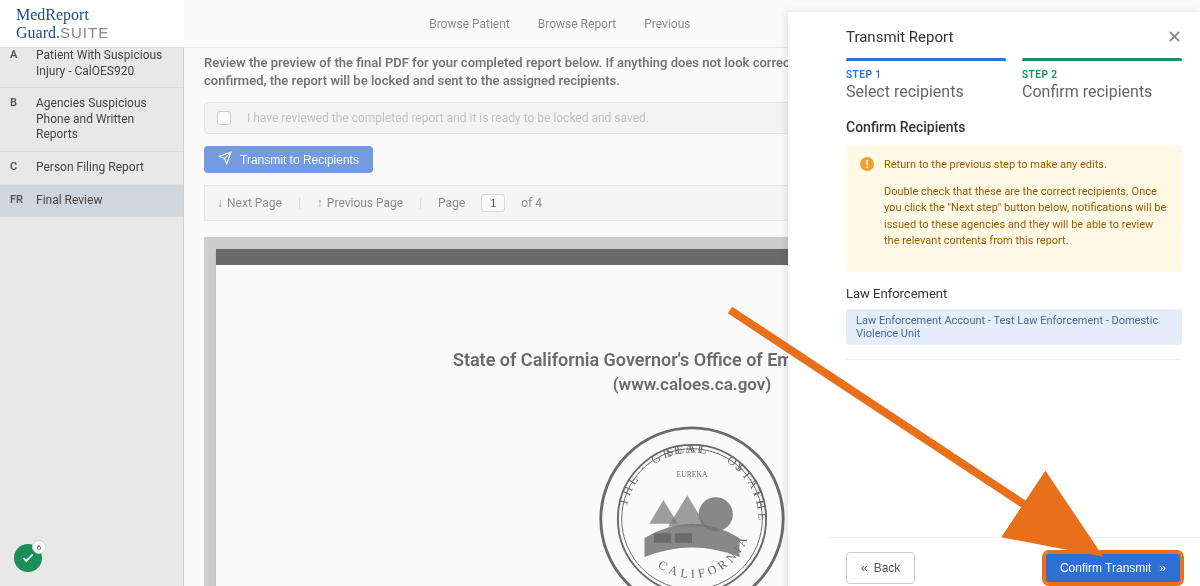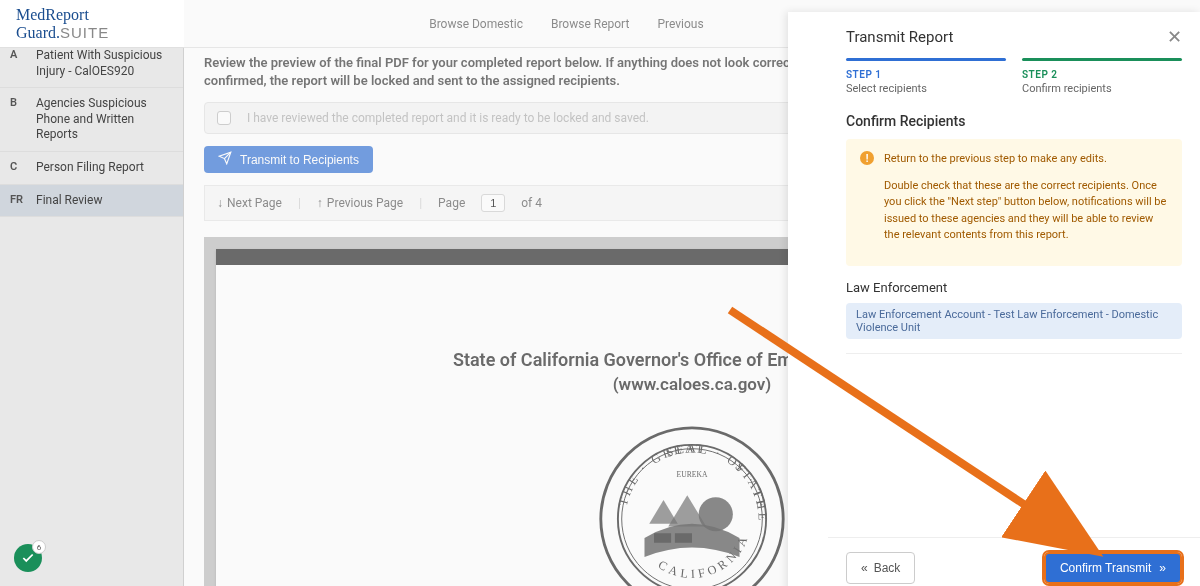--- a/index.html
+++ b/index.html
@@ -50,21 +50,21 @@
     .panel { position: absolute; top: 12px; right: 0; width: 412px; height: 100%; background: #fff; box-shadow: -2px 0 8px rgba(0,0,0,0.1); display: flex; flex-direction: column; z-index: 10; padding-left: 40px; }
     .panel-header { display: flex; align-items: center; justify-content: space-between; padding: 14px 18px 10px; }
     .panel-title { font-size: 15px; color: #333; }
     .close-btn { font-size: 18px; color: #888; cursor: pointer; background: none; border: none; }
     .steps { display: flex; padding: 0 18px 8px; gap: 16px; }
     .step { flex: 1; }
     .step-bar { height: 3px; background: #2f6fd4; margin-bottom: 8px; border-radius: 2px; }
     .step.step2 .step-bar { background: #1a8f5a; }
     .step-label { font-size: 10px; color: #2f6fd4; font-weight: 600; letter-spacing: 0.5px; }
     .step.step2 .step-label { color: #1a8f5a; }
-    .step-desc { font-size: 11px; color: #666; margin-top: 2px; }
+    .step-desc { font-size: 16px; color: #666; margin-top: 2px; }
     .panel-body { padding: 0 18px; flex: 1; overflow: auto; }
     .section-title { font-size: 14px; font-weight: 500; color: #333; margin: 10px 0; }
     .warning-box { background: #fff9e6; border-radius: 4px; padding: 12px 14px; display: flex; gap: 10px; font-size: 11px; color: #a05a00; line-height: 1.5; }
     .warning-icon { flex: 0 0 14px; width: 14px; height: 14px; border-radius: 50%; background: #f0a030; color: #fff; font-size: 10px; display: flex; align-items: center; justify-content: center; font-weight: bold; }
     .warning-text p { margin-bottom: 10px; }
     .sub-section { font-size: 13px; color: #333; margin: 14px 0 8px; }
     .chip { display: inline-block; background: #e4edf9; color: #4a6a9a; font-size: 11px; padding: 5px 10px; border-radius: 4px; }
     .divider { border: none; border-top: 1px solid #eee; margin: 14px 0; }
     .panel-footer { display: flex; justify-content: space-between; padding: 14px 18px; border-top: 1px solid #eee; }
     .back-btn { display: flex; align-items: center; gap: 6px; background: #fff; border: 1px solid #ccc; border-radius: 4px; padding: 7px 14px; font-size: 12px; color: #555; cursor: pointer; }
@@ -84,21 +84,21 @@
 <body>
 
 <div class="app-container">
 
   <div class="header">
     <div class="logo">
       <span>MedReport</span><br>
       <span>Guard.</span><span class="suite">SUITE</span>
     </div>
     <div class="nav-links">
-      <span class="nav-link">Browse Domestic</span>
+      <span class="nav-link">Browse Patient</span>
       <span class="nav-link">Browse Report</span>
       <span class="nav-link">Previous</span>
     </div>
   </div>
 
   <div class="sidebar" style="padding-top:40px;">
     <div class="sidebar-item">
       <span class="sidebar-badge">A</span>
       <span class="sidebar-label">Patient With Suspicious Injury - CalOES920</span>
     </div>

